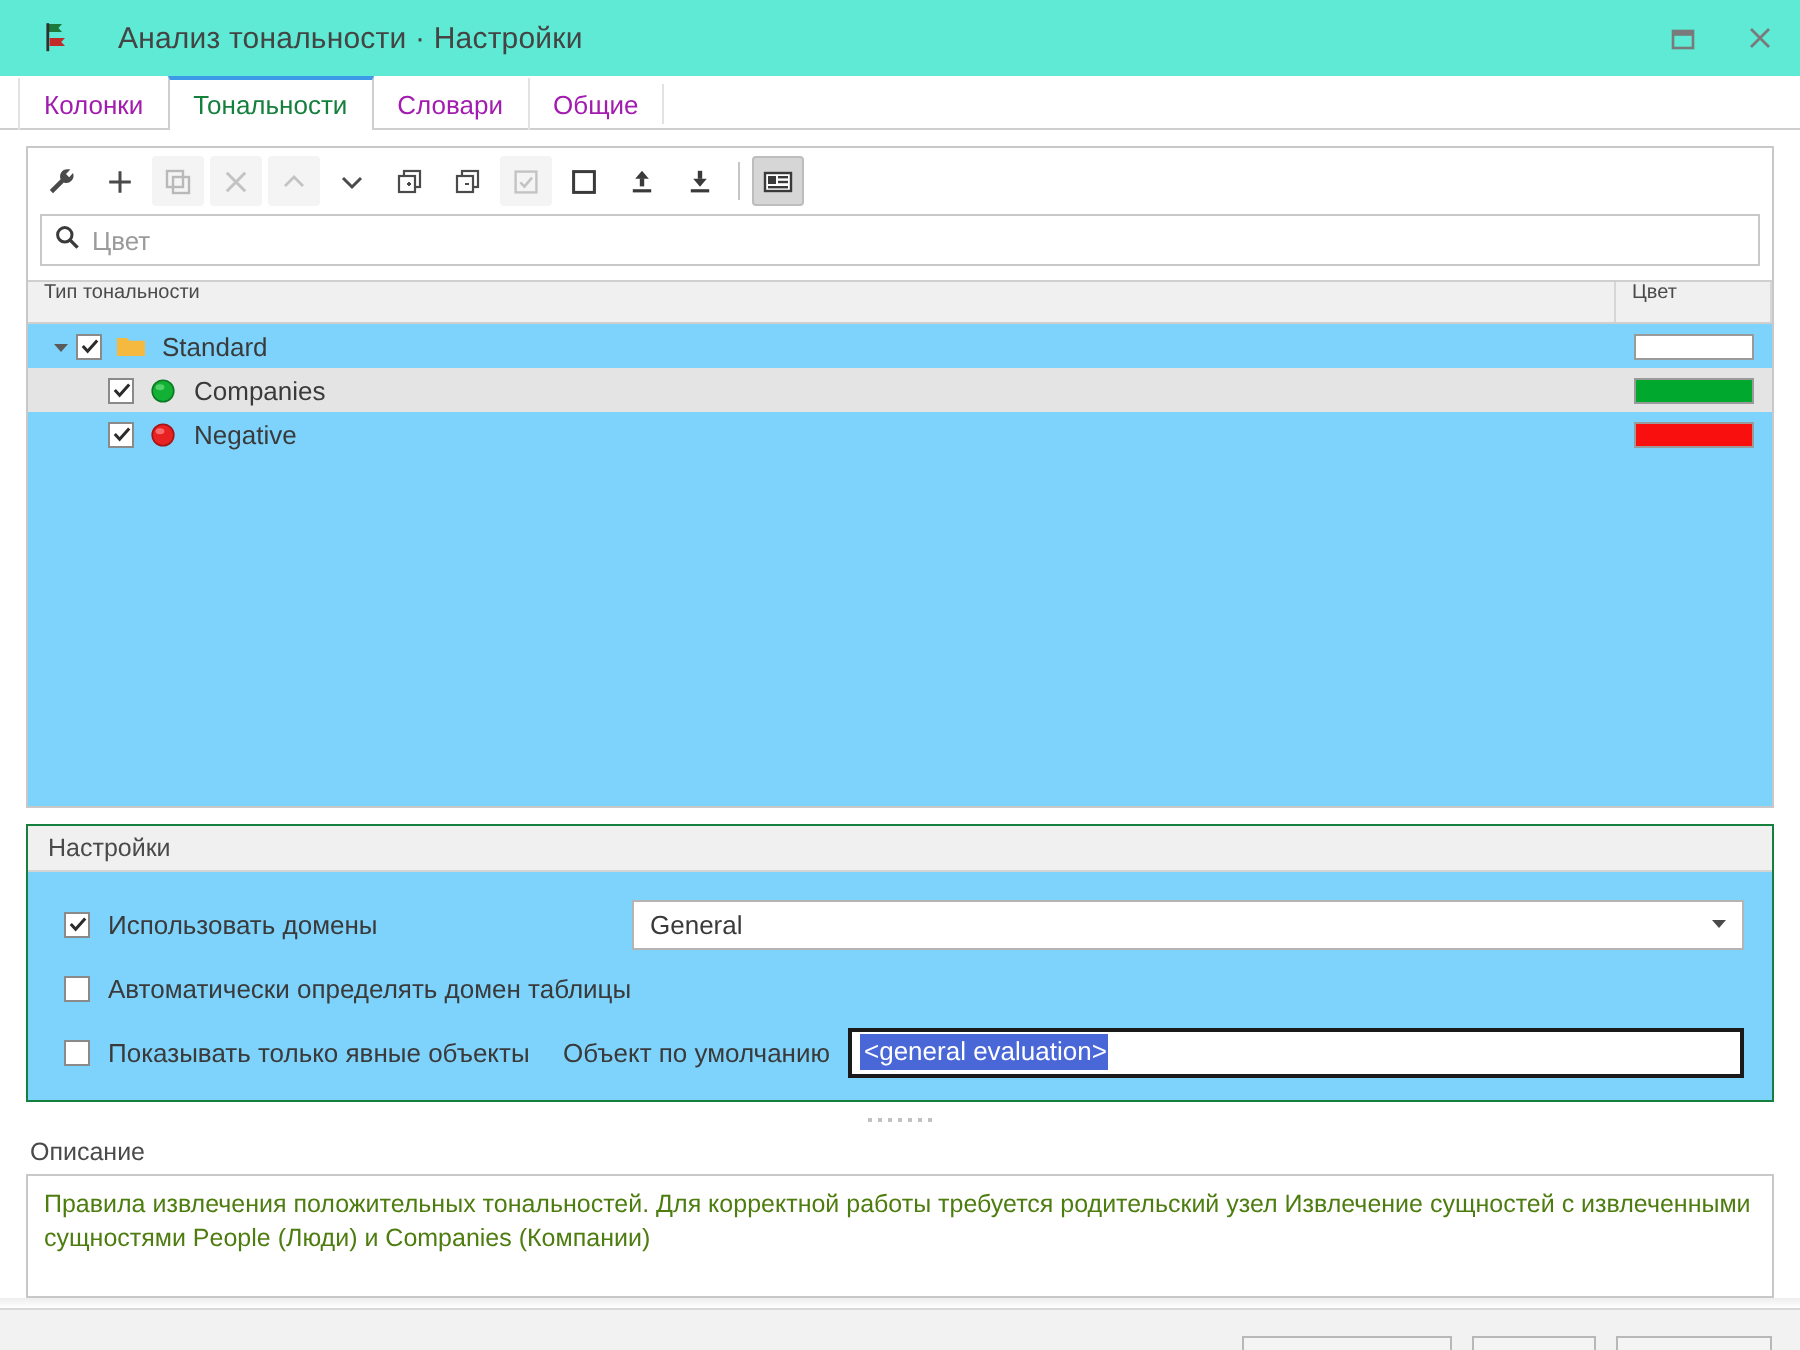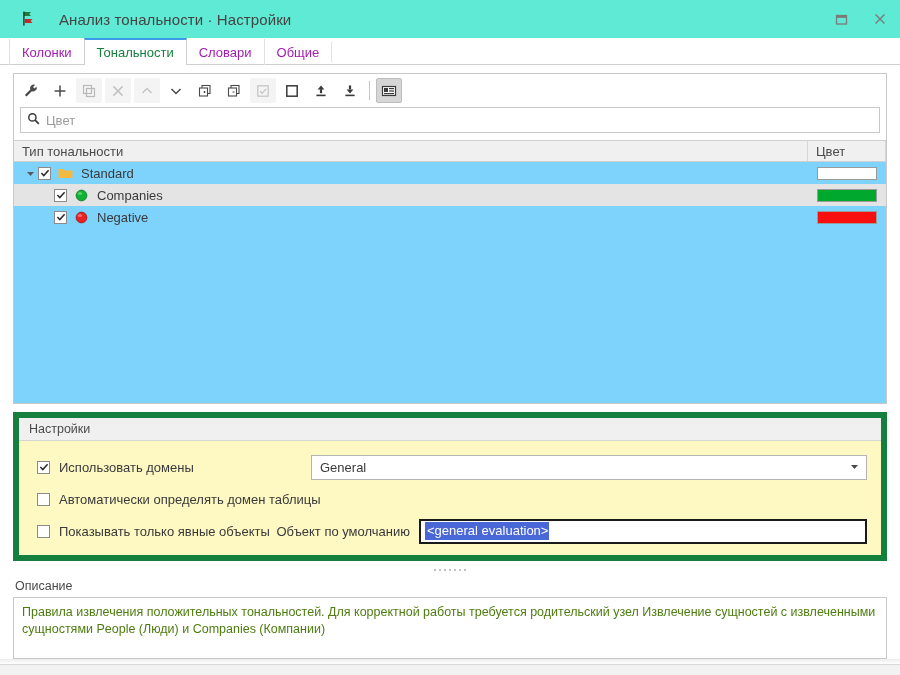--- a/index.html
+++ b/index.html
@@ -135,23 +135,23 @@
   .tree-head {
     margin-top: 7px;
     height: 22px;
     display: flex;
     background: #f0f0f0;
     border-top: 1px solid #cfcfcf;
     border-bottom: 1px solid #cfcfcf;
     flex: 0 0 auto;
   }
   .th-cell {
-    display: flex; align-items: center;
+    display: flex; align-items: flex-start;
     padding: 0 8px;
-    font-size: 13px; color: #4a4a4a;
+    font-size: 10px; color: #4a4a4a;
     border-right: 1px solid #d6d6d6;
   }
   .th-type { flex: 1 1 auto; }
   .th-color { width: 78px; }
 
   
   .tree-body { flex: 1 1 auto; background: #7dd3fc; overflow: hidden; }
   .tree-row {
     height: 22px;
     display: flex; align-items: center;
@@ -184,22 +184,22 @@
     display: flex; align-items: center; justify-content: center;
     gap: 3px;
     flex: 0 0 auto;
     margin-top: 4px;
   }
   .grip i { width: 2px; height: 2px; background: #c2c2c2; display: block; }
 
   
   .settings-panel {
     margin: 0 13px 0 13px;
-    border: 6px solid #15803d;
-    background: #fef9c3;
+    border: 1px solid #15803d;
+    background: #7dd3fc;
     flex: 0 0 auto;
   }
   .settings-head {
     height: 23px;
     background: #f0f0f0;
     border-bottom: 1px solid #d4d4d4;
     display: flex; align-items: center;
     padding: 0 10px;
     font-size: 12.5px; color: #4a4a4a;
   }

